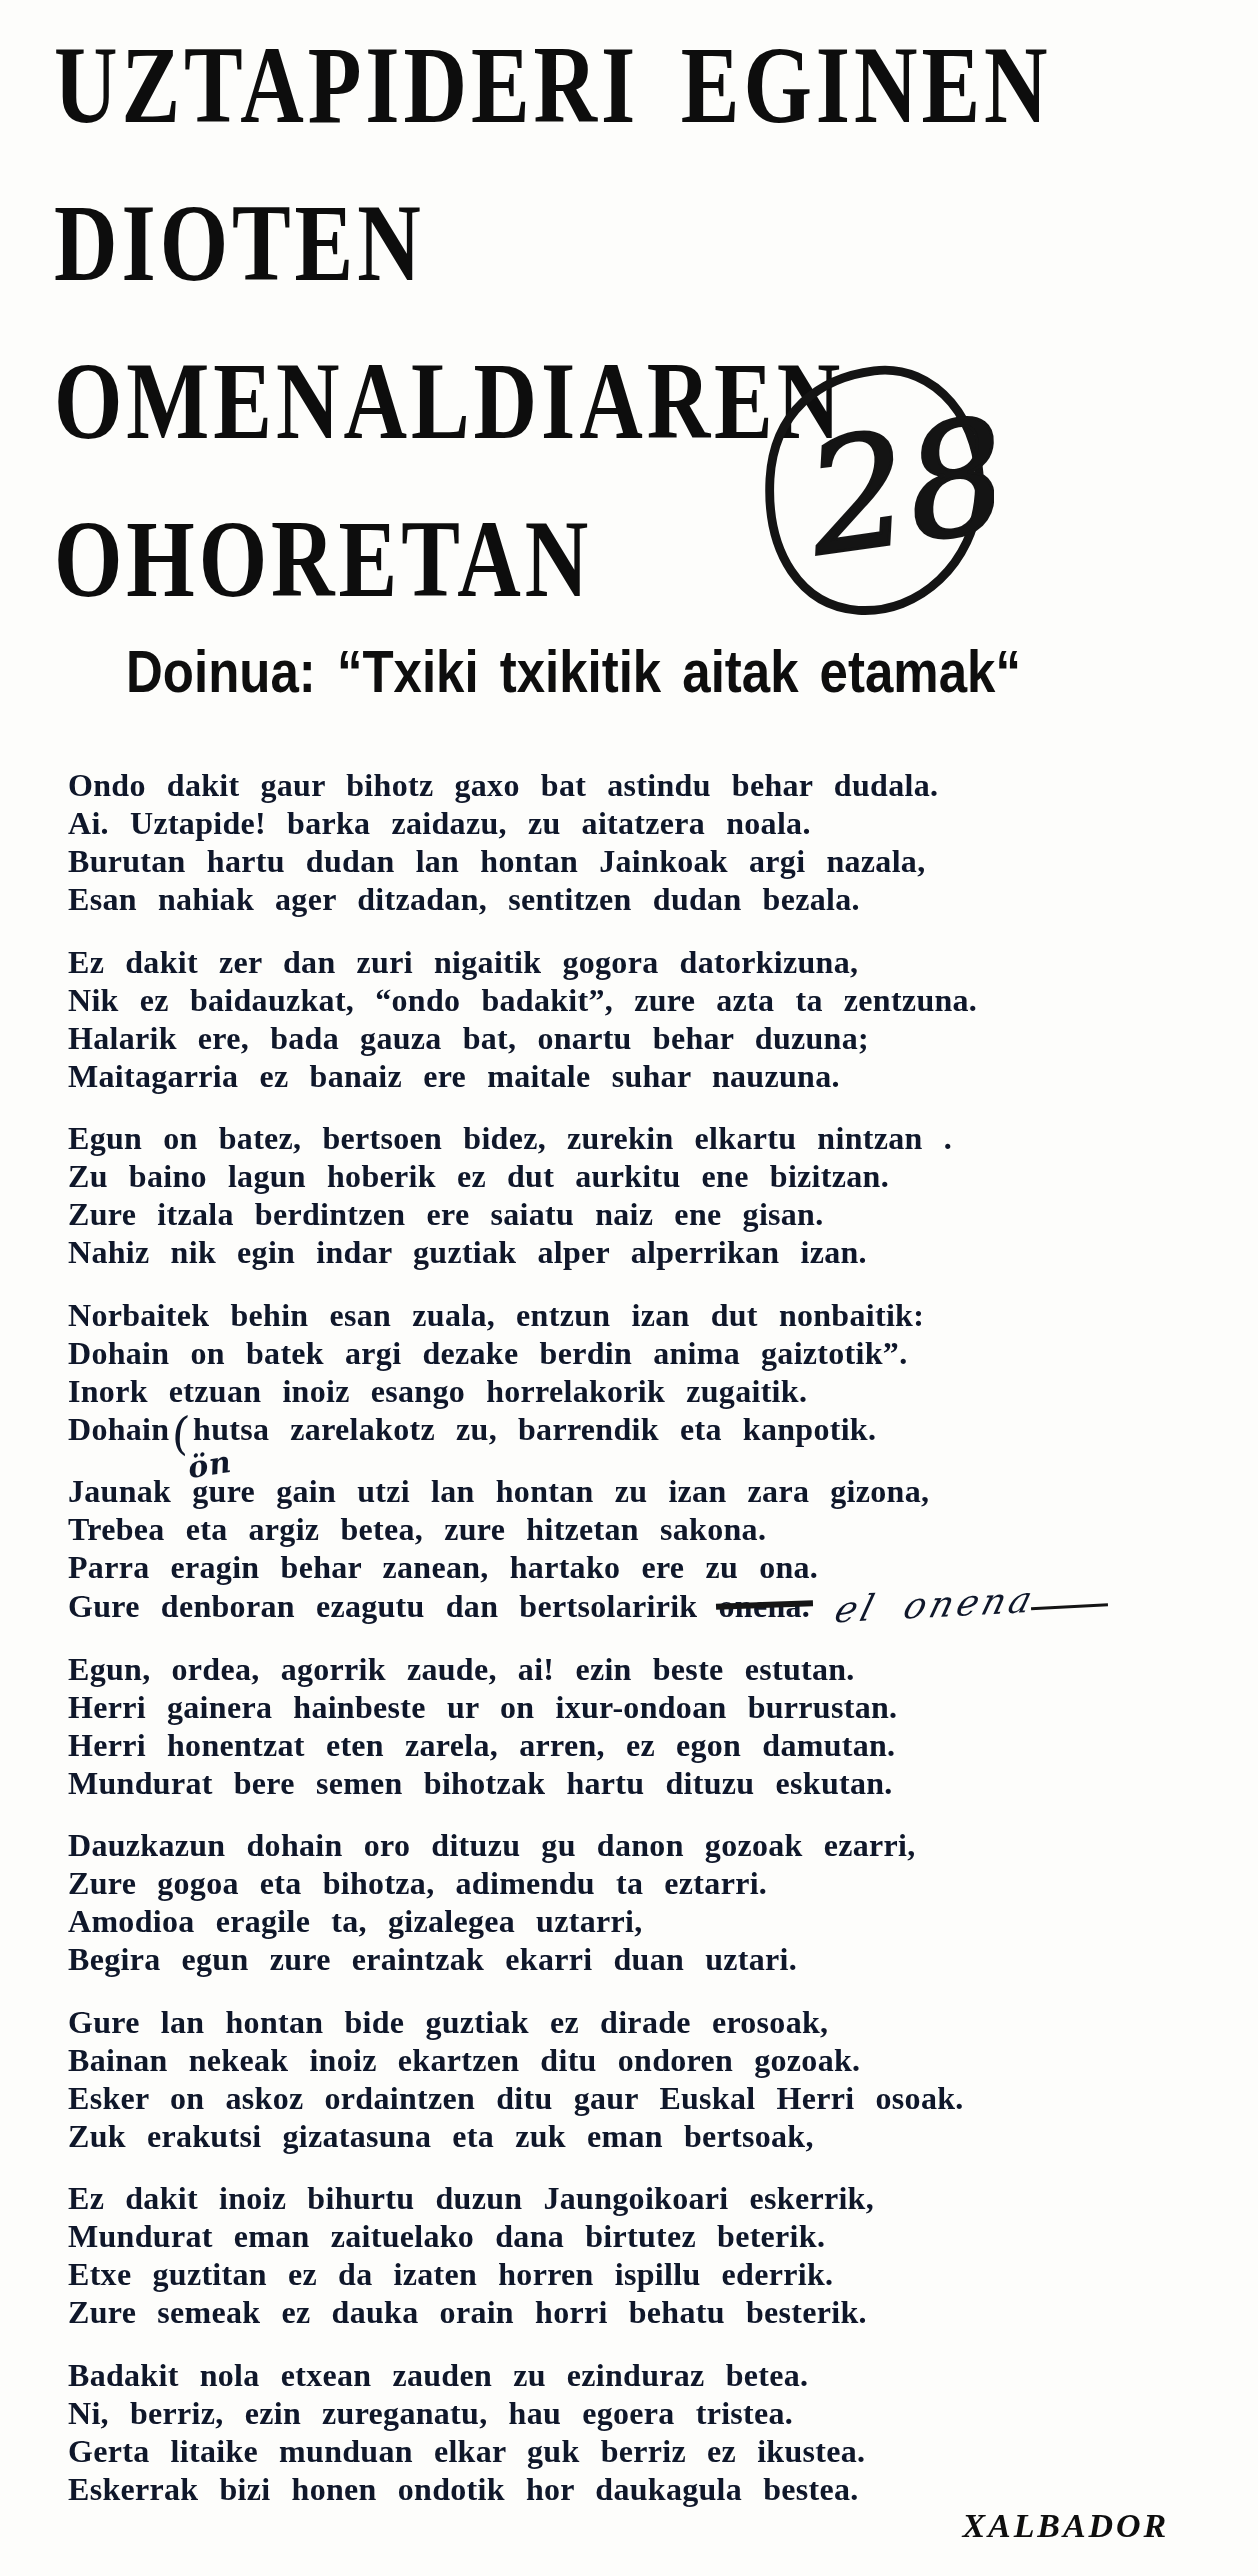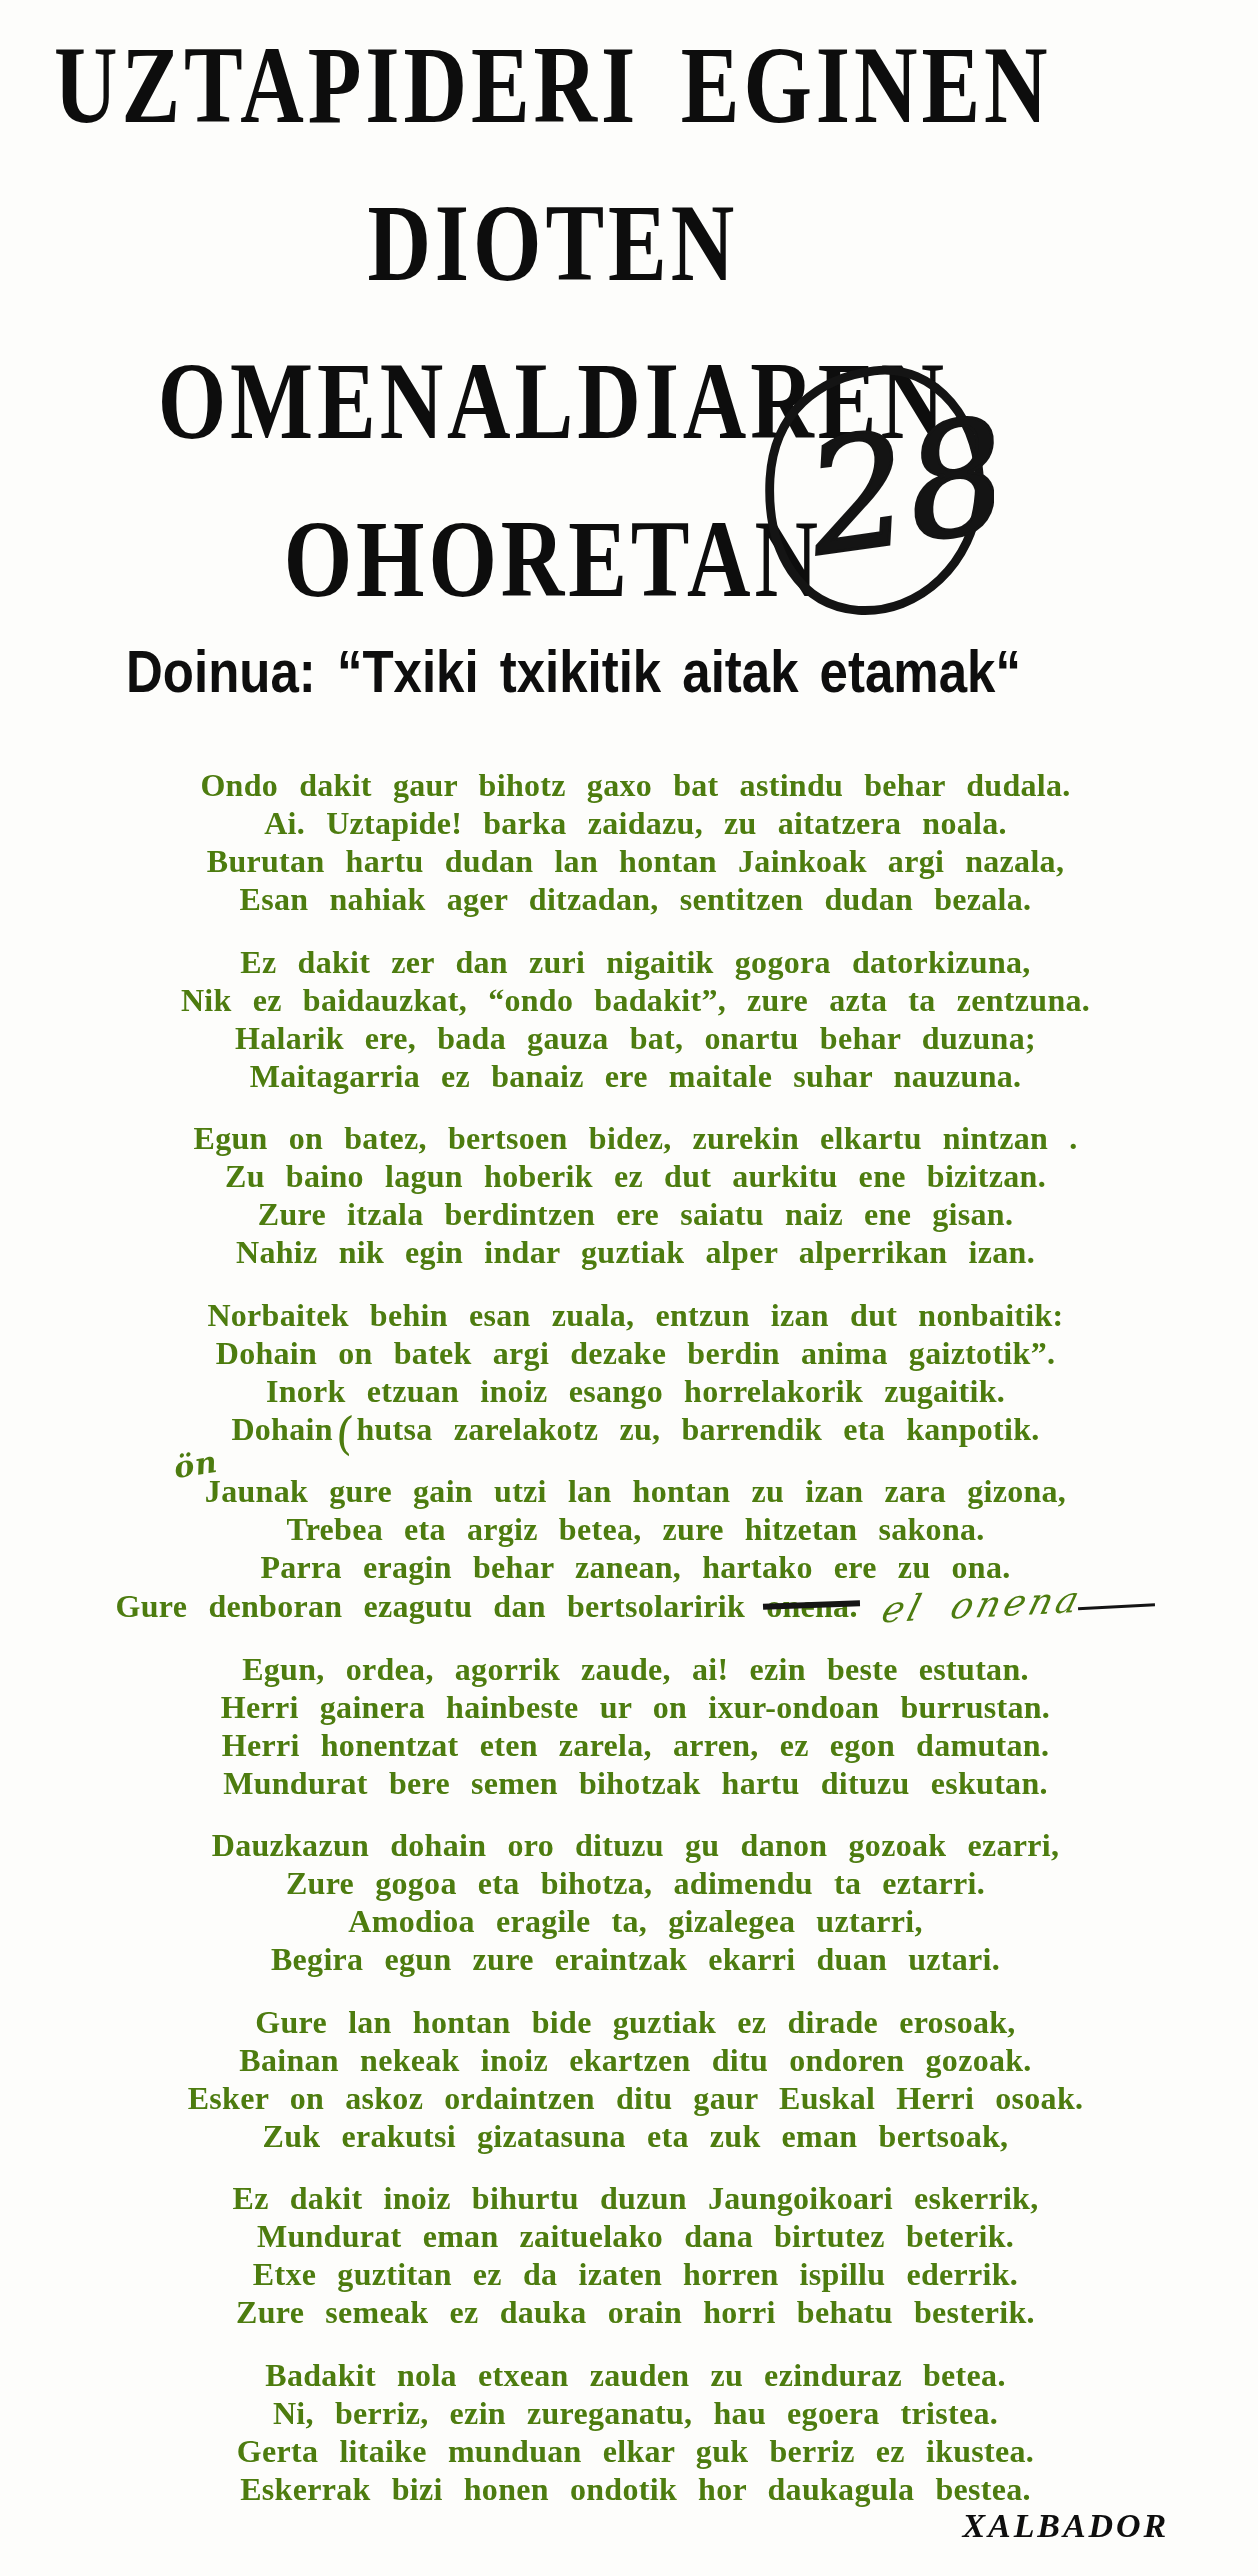--- a/index.html
+++ b/index.html
@@ -7,21 +7,20 @@
     width: 1259px; height: 2576px;
     background: #ffffff;
     font-family: "Liberation Serif", "DejaVu Serif", serif;
   }
   .page {
     position: relative;
     width: 1259px; height: 2576px;
     background: #fdfdfb;
     color: #101010;
     overflow: hidden;
-    text-align: center;
   }
 
   
   .title-block {
     position: absolute;
     left: 54px; top: 5.9px;
     transform: scaleX(0.80);
     transform-origin: left top;
     font-weight: bold;
     font-size: 110px;
@@ -60,28 +59,28 @@
     word-spacing: 6.9px;
     transform: scale(1.0, 1.15);
     transform-origin: left top;
     white-space: nowrap;
     color: #0e0e0e;
   }
 
   
   .poem {
     position: absolute;
-    left: 54px; top: 766px;
+    left: 68px; top: 766px;
     width: 1163px;
     font-weight: bold;
     font-size: 32px;
     line-height: 38px;
     letter-spacing: 0.3px;
     word-spacing: 12.8px;
-    color: #4d7c0f;
+    color: #0f172a;
   }
   .stanza { margin: 0 0 24.5px 0; }
   .line { position: relative; white-space: nowrap; }
 
   
   .ins-caret {
     display: inline-block;
     font-family: "DejaVu Serif", serif;
     font-weight: normal;
     font-size: 45px;

